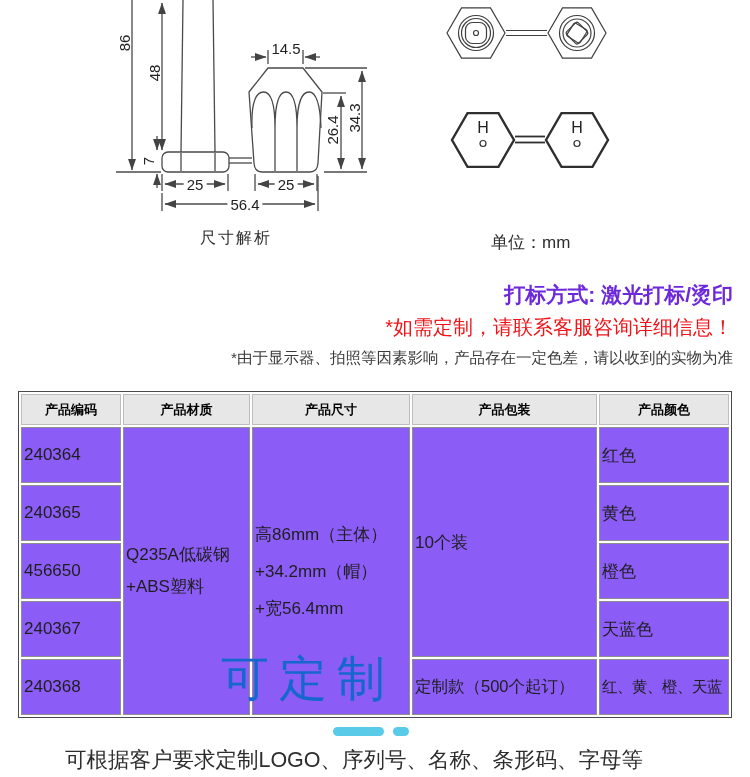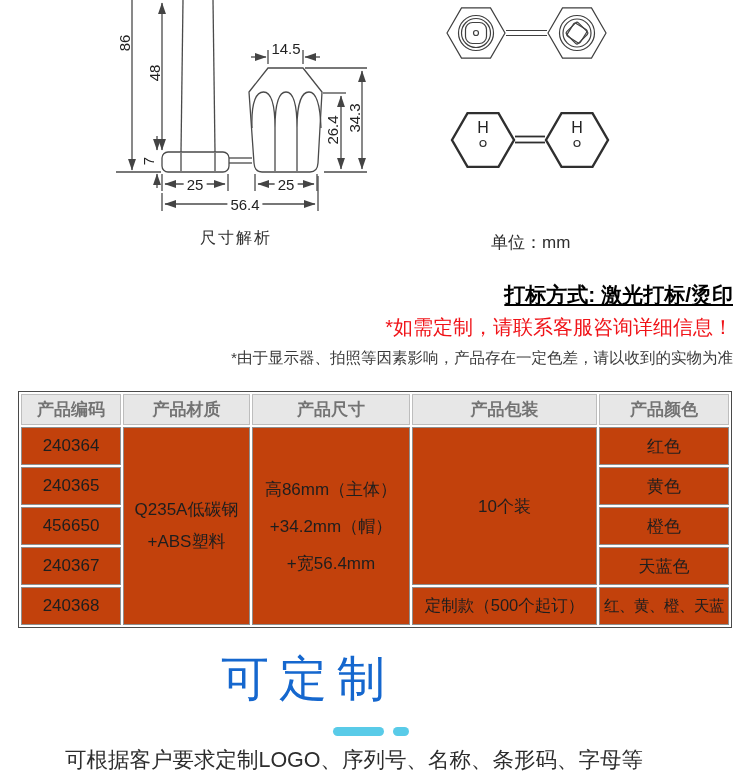--- a/index.html
+++ b/index.html
@@ -25,25 +25,25 @@
   .note-custom{font-size:20px;margin-top:12px;line-height:1;}
   .note-disclaimer{font-size:15.5px;color:#3a3a3a;margin-top:13px;line-height:1;}
   
   .spec-table{
     position:absolute;left:18px;top:391px;width:714px;
     border-collapse:separate;border-spacing:2px;table-layout:fixed;
     border:1px solid #4a4a4a;background:#fff;font-size:17px;
   }
   .spec-table th{
     background:#e7e7e7;border:1px solid #bdbdbd;font-weight:bold;
-    height:29px;text-align:center;padding:0;font-size:17px;color:#737373;
+    height:29px;text-align:center;padding:0;font-size:13px;color:#000000;
   }
   .spec-table td{
-    border:1px solid #8f8f8f;text-align:center;vertical-align:middle;
-    height:28px;padding:4px 2px;background:#c2410c;color:#1e1e1e;
+    border:1px solid #8f8f8f;text-align:left;vertical-align:middle;
+    height:28px;padding:13px 2px;background:#8b5cf6;color:#1e1e1e;
   }
   .cell-material div{line-height:32px;}
   .cell-size div{line-height:37px;}
   .cell-color-custom{font-size:15.5px;letter-spacing:-0.5px;}
   .cell-package-custom{font-size:16.5px;}
   
   .custom-title{
     position:absolute;left:0;top:648px;width:606px;text-align:center;
     font-size:48px;font-weight:normal;letter-spacing:10px;padding-left:10px;
     box-sizing:border-box;line-height:1.3;
@@ -161,21 +161,21 @@
     <span class="dim-label v" style="left:354px;top:118px;">34.3</span>
     <span class="dim-label bg" style="left:195px;top:184px;">25</span>
     <span class="dim-label bg" style="left:286px;top:184px;">25</span>
     <span class="dim-label bg" style="left:245px;top:204px;text-align:right;">56.4</span>
 
     <div class="caption caption-left">尺寸解析</div>
     <div class="caption caption-right">单位：mm</div>
   </div>
 
   <div class="notes">
-    <div class="note-marking" style="color: #000000; text-decoration: underline;">打标方式: 激光打标/烫印</div>
+    <div class="note-marking" style="color: #6d28d9;">打标方式: 激光打标/烫印</div>
     <div class="note-custom" style="color: rgb(240, 19, 24);">*如需定制，请联系客服咨询详细信息！</div>
     <div class="note-disclaimer">*由于显示器、拍照等因素影响，产品存在一定色差，请以收到的实物为准</div>
   </div>
 
   <table class="spec-table">
     <colgroup>
       <col style="width:100px">
         <col style="width:127px">
         <col style="width:158px">
       <col style="width:185px">

